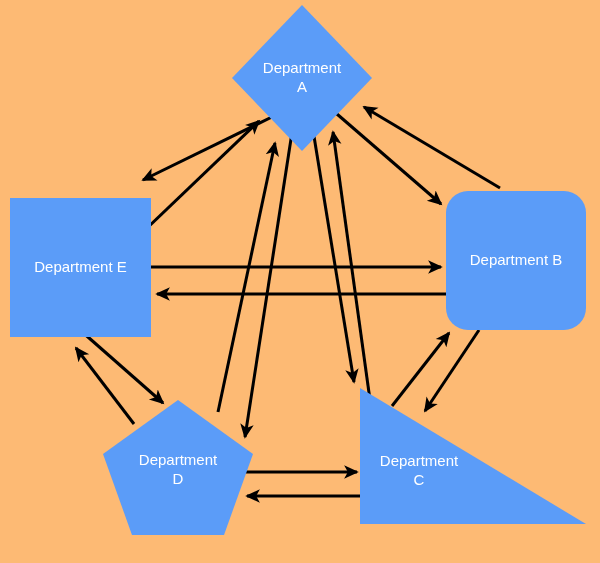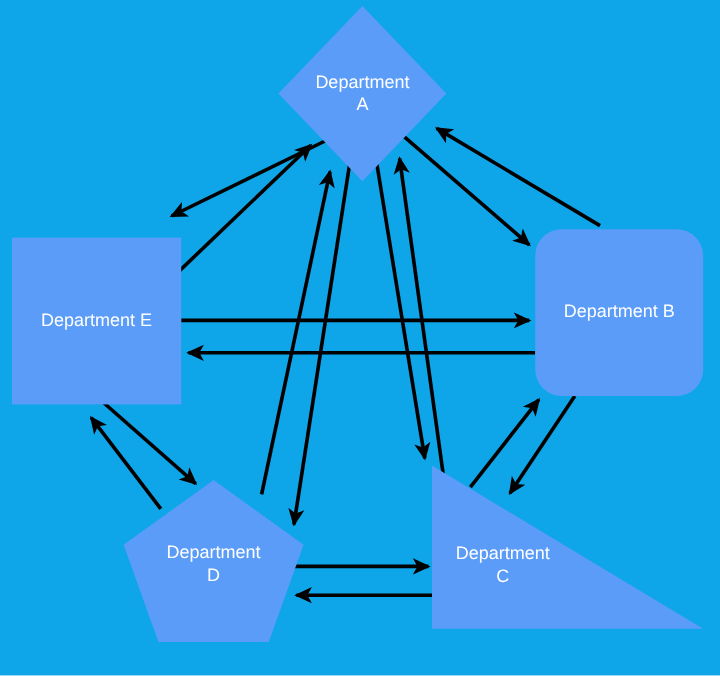--- a/index.html
+++ b/index.html
@@ -10,21 +10,21 @@
   body {
     width: 600px;
     height: 563px;
     overflow: hidden;
     font-family: "Liberation Sans", sans-serif;
   }
   #diagram-root {
     position: relative;
     width: 600px;
     height: 563px;
-    background: #0ea5e9;
+    background: #fdba74;
   }
   svg#diagram-canvas {
     display: block;
     width: 600px;
     height: 563px;
   }
   .node-shape {
     stroke: none;
   }
   .node-label {

